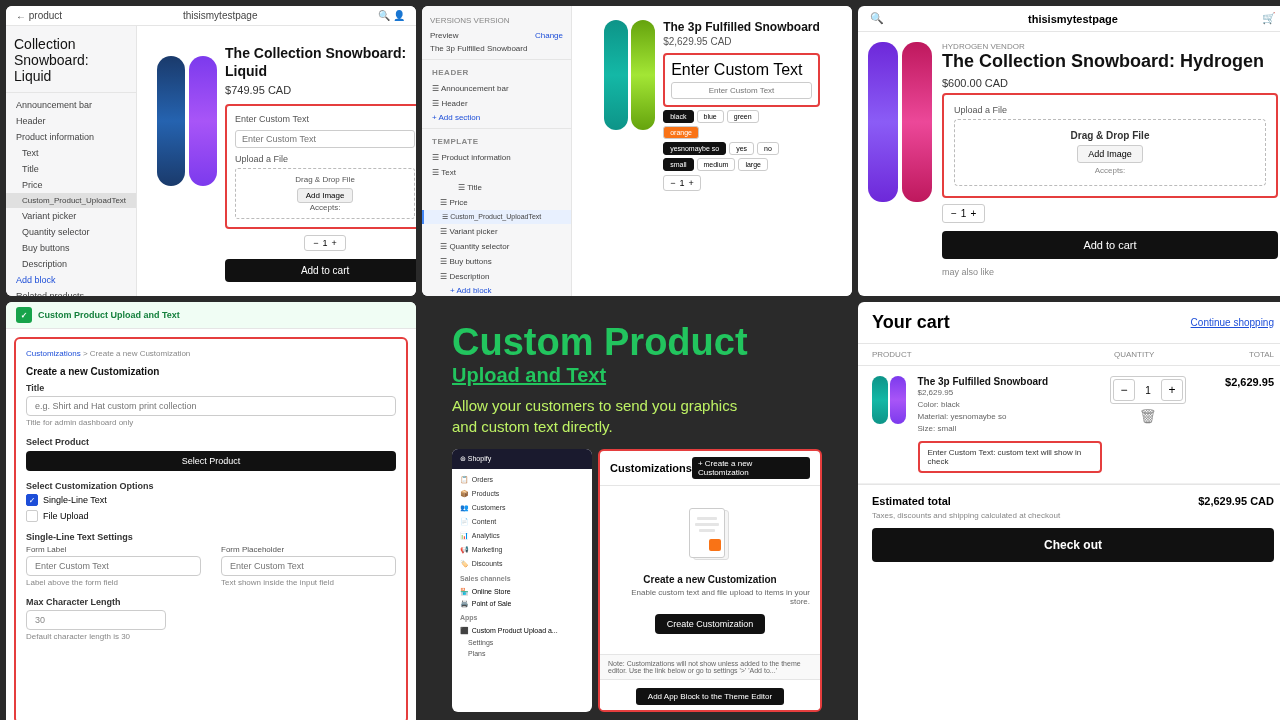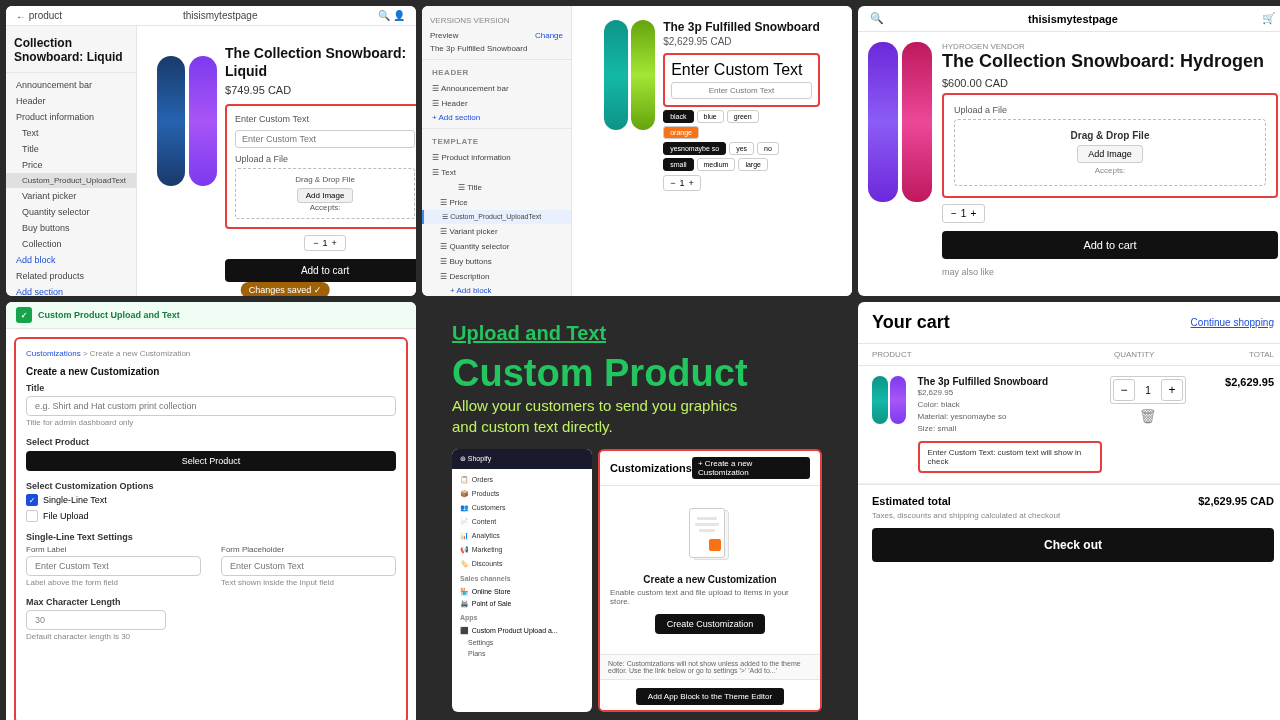--- a/index.html
+++ b/index.html
@@ -605,33 +605,33 @@
 <body>
 
 <div class="panel panel-1">
   <div class="editor-top-bar">
     <span>← product</span>
     <span>thisismytestpage</span>
     <span>🔍 👤</span>
   </div>
   <div class="editor-sidebar">
     <div class="sidebar-nav">
-      <div class="nav-item" style="font-size:12px;font-weight:700;color:#111;padding:4px 8px;">Collection Snowboard: Liquid</div>
+      <div class="nav-item" style="font-size:14px;font-weight:400;color:#111;padding:4px 8px;">Collection Snowboard: Liquid</div>
       <div class="divider"></div>
       <div class="nav-item">Announcement bar</div>
       <div class="nav-item">Header</div>
       <div class="nav-item">Product information</div>
       <div class="nav-item" style="padding-left:16px;">Text</div>
       <div class="nav-item" style="padding-left:16px;">Title</div>
       <div class="nav-item" style="padding-left:16px;">Price</div>
       <div class="nav-item active" style="padding-left:16px;font-size:8px;">Custom_Product_UploadText</div>
       <div class="nav-item" style="padding-left:16px;">Variant picker</div>
       <div class="nav-item" style="padding-left:16px;">Quantity selector</div>
       <div class="nav-item" style="padding-left:16px;">Buy buttons</div>
-      <div class="nav-item" style="padding-left:16px;">Collection</div>
+      <div class="nav-item" style="padding-left:16px;">Description</div>
       <div class="nav-item" style="color:#1d4ed8;">Add block</div>
       <div class="nav-item">Related products</div>
       <div class="nav-item" style="color:#1d4ed8;">Add section</div>
     </div>
     <div class="main-content">
       <div class="snowboard-img">
         <div class="snowboard-bar sb-blue"></div>
         <div class="snowboard-bar sb-purple"></div>
       </div>
       <div class="product-info">
@@ -816,22 +816,22 @@
     </div>
     <div class="form-field-group">
       <div class="field-label">Max Character Length</div>
       <input class="text-input" style="width: 140px;" value="30">
       <div class="field-hint">Default character length is 30</div>
     </div>
   </div>
 </div>
 
 <div class="panel-5">
+  <div style="font-size:38px;font-weight:800;color:#22c55e;line-height:1.1;">Custom Product</div>
   <div style="font-size:20px;font-weight:700;color:#22c55e;text-decoration:underline;margin-bottom:8px;">Upload and Text</div>
-  <div style="font-size:38px;font-weight:800;color:#22c55e;line-height:1.1;">Custom Product</div>
   <div style="font-size:15px;color:#bef264;line-height:1.4;margin-bottom:12px;">Allow your customers to send you graphics<br>and custom text directly.</div>
 
   <div style="display:flex;gap:6px;flex:1;">
 
     <div style="background:#fff;border-radius:6px;width:140px;overflow:hidden;font-size:7px;">
       <div style="background:#1a1a2e;padding:6px 8px;display:flex;align-items:center;justify-content:space-between;">
         <span style="color:#fff;font-size:7px;">⊛ Shopify</span>
       </div>
       <div style="padding:4px 0;">
         <div style="padding:3px 8px;color:#333;display:flex;align-items:center;gap:3px;">
@@ -891,21 +891,21 @@
         <div style="position:relative;width:50px;height:60px;margin-bottom:8px;">
           <div style="width:36px;height:50px;background:#f5f5f5;border:1px solid #ddd;border-radius:3px;position:absolute;left:8px;top:4px;"></div>
           <div style="width:36px;height:50px;background:#fff;border:1px solid #ccc;border-radius:3px;position:absolute;left:4px;top:2px;">
             <div style="width:20px;height:3px;background:#e5e5e5;border-radius:1px;margin:8px auto 3px;"></div>
             <div style="width:24px;height:3px;background:#e5e5e5;border-radius:1px;margin:0 auto 3px;"></div>
             <div style="width:16px;height:3px;background:#e5e5e5;border-radius:1px;margin:0 auto;"></div>
             <div style="width:12px;height:12px;background:#f97316;border-radius:2px;position:absolute;bottom:6px;right:3px;"></div>
           </div>
         </div>
         <div style="font-size:10px;font-weight:600;color:#111;margin-bottom:3px;">Create a new Customization</div>
-        <div style="font-size:8px;color:#666;text-align:left;margin-bottom:8px;">Enable custom text and file upload to items in your store.</div>
+        <div style="font-size:8px;color:#666;text-align:right;margin-bottom:8px;">Enable custom text and file upload to items in your store.</div>
         <div style="background:#111;color:#fff;border-radius:4px;padding:5px 12px;font-size:9px;">Create Customization</div>
       </div>
       <div style="background:#f9f9f9;border-top:1px solid #e5e5e5;padding:5px 8px;font-size:7px;color:#666;">Note: Customizations will not show unless added to the theme editor. Use the link below or go to settings '&gt;' 'Add to...'</div>
       <div style="background:#fff;border-top:1px solid #e5e5e5;padding:5px;text-align:center;">
         <div style="background:#111;color:#fff;border-radius:3px;padding:4px 12px;font-size:8px;display:inline-block;">Add App Block to the Theme Editor</div>
       </div>
     </div>
   </div>
 </div>
 

